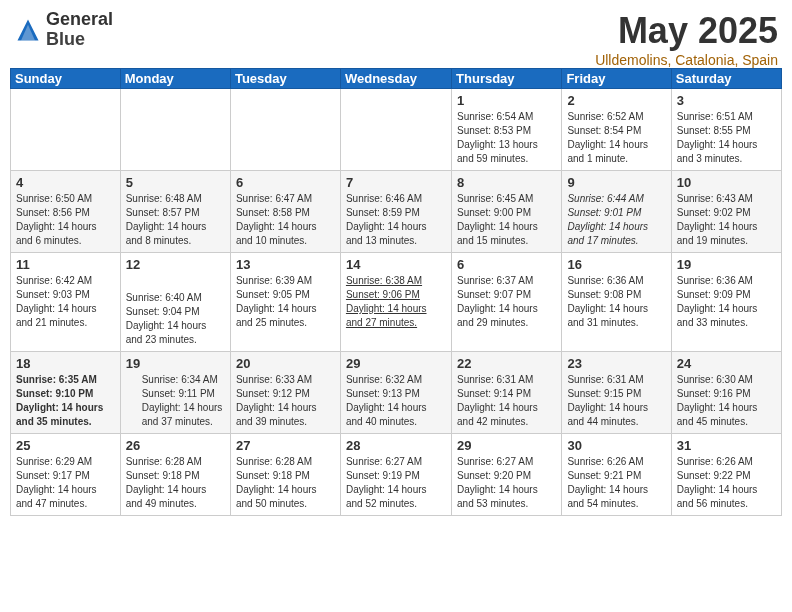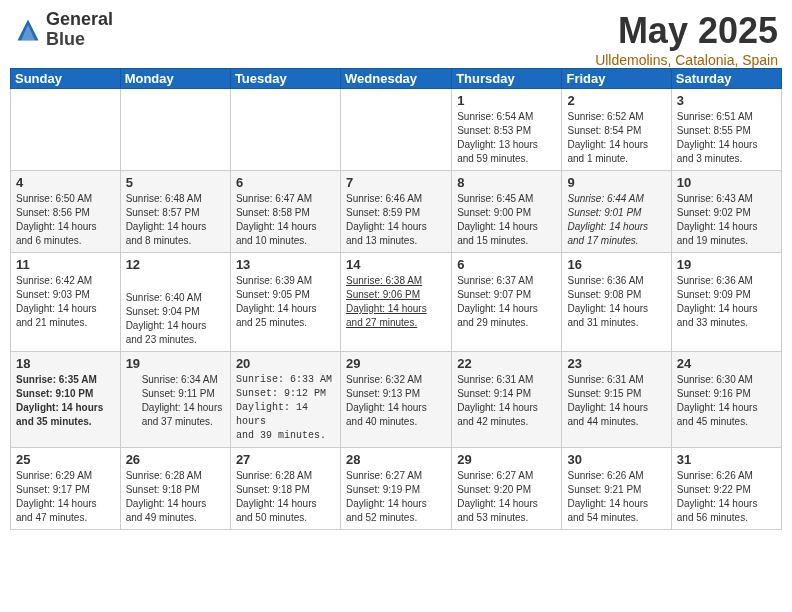--- a/index.html
+++ b/index.html
@@ -259,21 +259,21 @@
         </td>
         <td>
           <span class="day-number">19</span>
           <div class="day-info" style="white-space: pre-line; margin-left: 16px;">Sunrise: 6:34 AM
 Sunset: 9:11 PM
 Daylight: 14 hours
 and 37 minutes.</div>
         </td>
         <td>
           <span class="day-number">20</span>
-          <div class="day-info" style="white-space: pre-line; font-family: Liberation Mono, monospace;">Sunrise: 6:33 AM
+          <div class="day-info" style="white-space: pre-line;">Sunrise: 6:33 AM
 Sunset: 9:12 PM
 Daylight: 14 hours
 and 39 minutes.</div>
         </td>
         <td>
           <span class="day-number">29</span>
           <div class="day-info" style="white-space: pre-line;">Sunrise: 6:32 AM
 Sunset: 9:13 PM
 Daylight: 14 hours
 and 40 minutes.</div>

